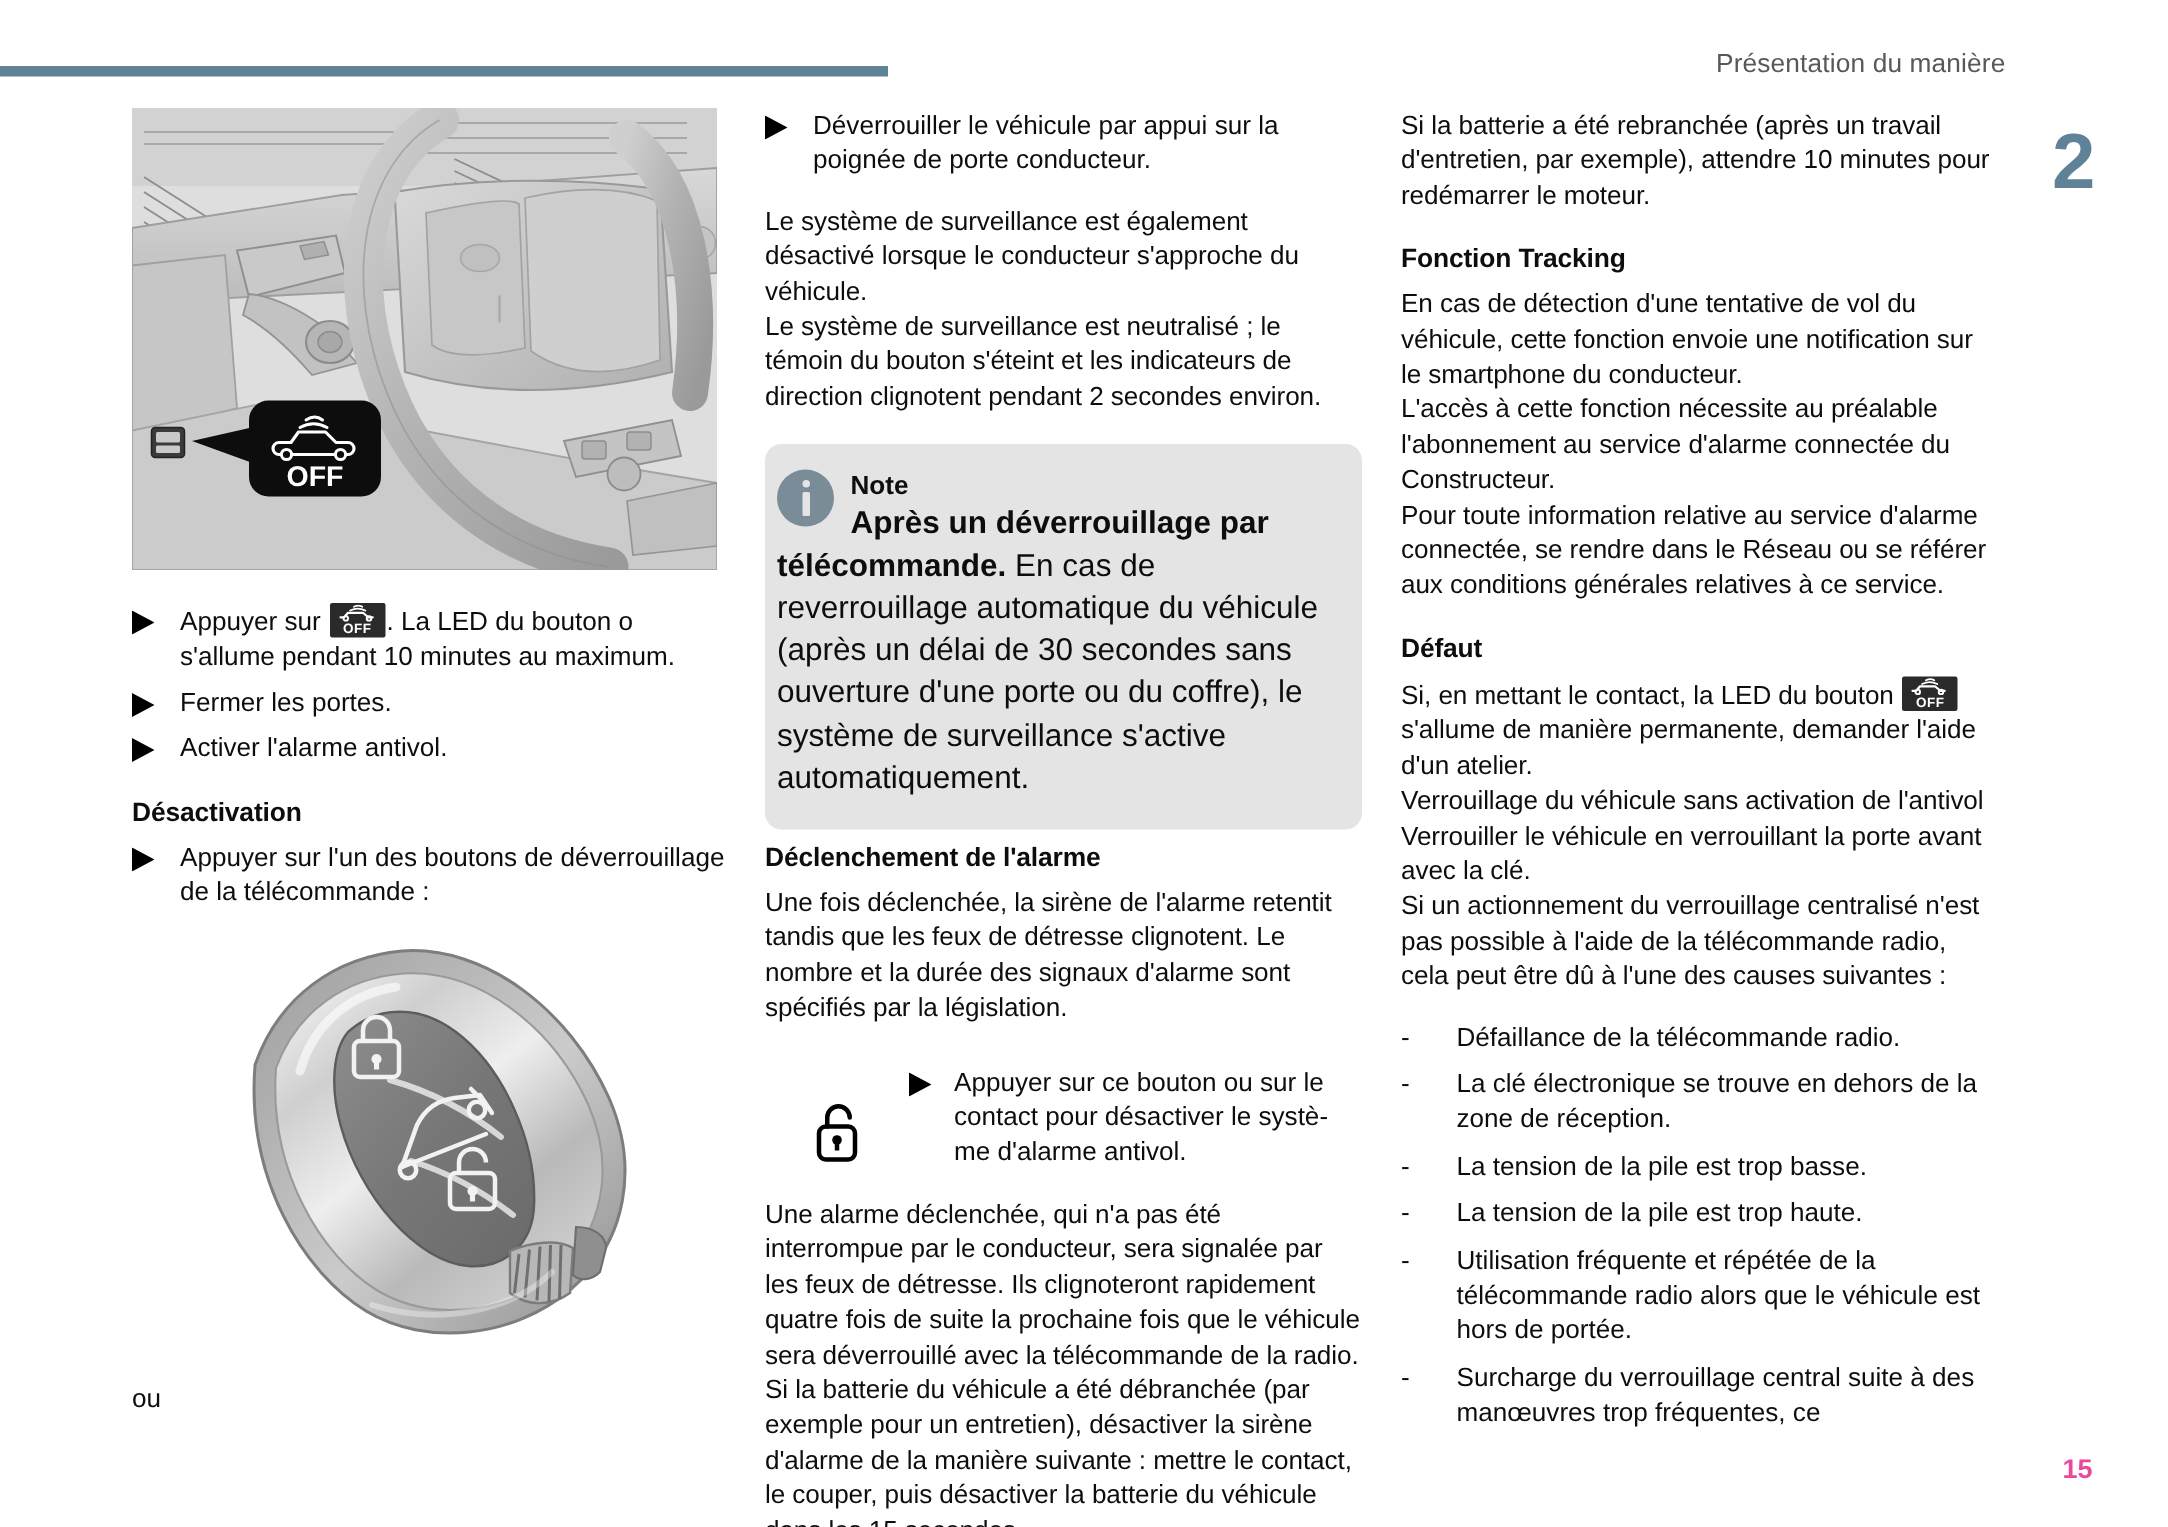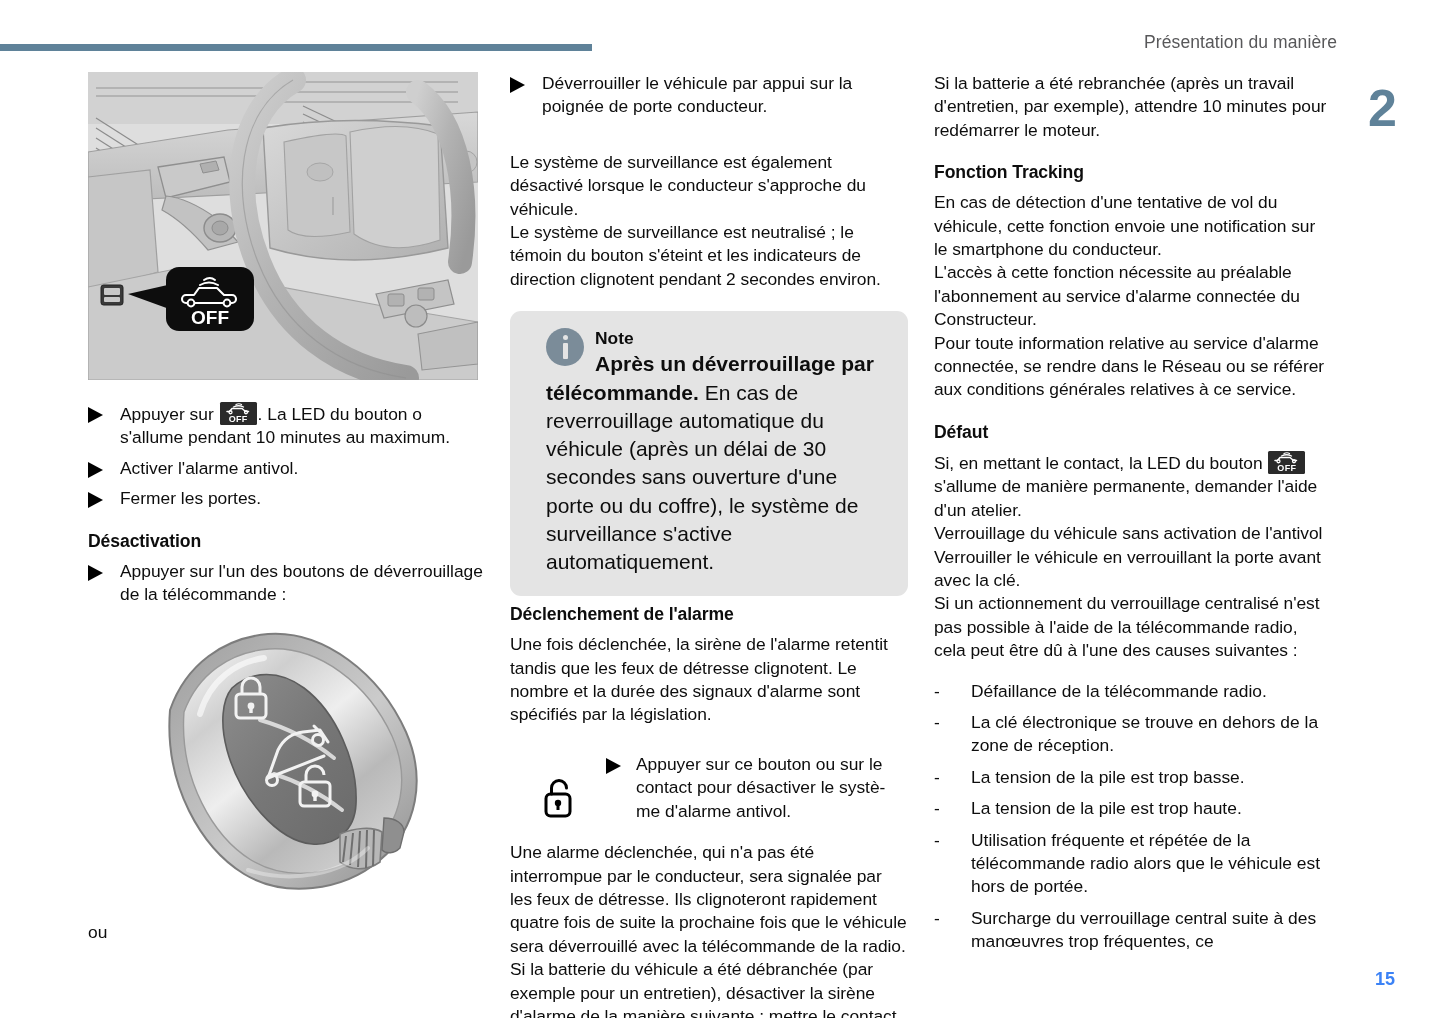--- a/index.html
+++ b/index.html
@@ -36,42 +36,42 @@
     font-size: 52px;
     font-weight: bold;
     color: #5f8299;
     line-height: 1;
   }
   #page-number {
     position: absolute;
     right: 50px; bottom: 28px;
     font-size: 18px;
     font-weight: bold;
-    color: #3b82f6;
+    color: #ec4899;
   }
 
   
   .column {
     position: absolute;
     top: 72px;
     width: 398px;
   }
   #col-1 { left: 88px; }
   #col-2 { left: 510px; }
   #col-3 { left: 934px; }
 
   p, h3 { margin: 0; }
 
   .body-text {
     font-size: 17.4px;
     line-height: 1.345;
     margin-bottom: 0;
     letter-spacing: -0.05px;
   }
-  .gap-before { margin-top: 32px; }
+  .gap-before { margin-top: 17px; }
   .gap-after { margin-bottom: 17px; }
 
   h3.sub-head {
     font-size: 17.6px;
     font-weight: bold;
     margin-top: 20px;
     margin-bottom: 8px;
     letter-spacing: -0.1px;
   }
   h3.sub-head.tight { margin-top: 5px; }
@@ -136,21 +136,21 @@
     font-weight: bold;
     color: #ffffff;
     letter-spacing: .3px;
     line-height: 9px;
   }
 
   
   .note-box {
     background: #e4e4e4;
     border-radius: 11px;
-    padding: 16px 20px 20px 36px;
+    padding: 16px 20px 20px 8px;
     margin-top: 20px;
     margin-bottom: 8px;
     position: relative;
   }
   .note-icon {
     float: left;
     width: 38px; height: 38px;
     border-radius: 50%;
     background: #7b8c99;
     margin-right: 11px;
@@ -335,30 +335,30 @@
             <path d="M24 3 q6 -3 11 0" fill="none" stroke="#fff" stroke-width="2.4" stroke-linecap="round"></path>
           </svg><span class="off-label">OFF</span></span><span>. La LED du bouton o s'allume pendant 10 minutes au maximum.</span></span>
   </div>
 
   <div class="tri-item">
     <span class="tri-marker">
       <svg width="15" height="16" viewBox="0 0 15 16">
           <polygon points="0,0 15,8 0,16" fill="#000"></polygon>
         </svg>
     </span>
-    <span class="tri-text">Activer l'alarme antivol.</span>
+    <span class="tri-text">Fermer les portes.</span>
   </div>
 
   <div class="tri-item">
     <span class="tri-marker">
       <svg width="15" height="16" viewBox="0 0 15 16">
           <polygon points="0,0 15,8 0,16" fill="#000"></polygon>
         </svg>
     </span>
-    <span class="tri-text">Fermer les portes.</span>
+    <span class="tri-text">Activer l'alarme antivol.</span>
   </div>
 
   <h3 class="sub-head">Désactivation</h3>
 
   <div class="tri-item">
     <span class="tri-marker">
       <svg width="15" height="16" viewBox="0 0 15 16">
           <polygon points="0,0 15,8 0,16" fill="#000"></polygon>
         </svg>
     </span>

